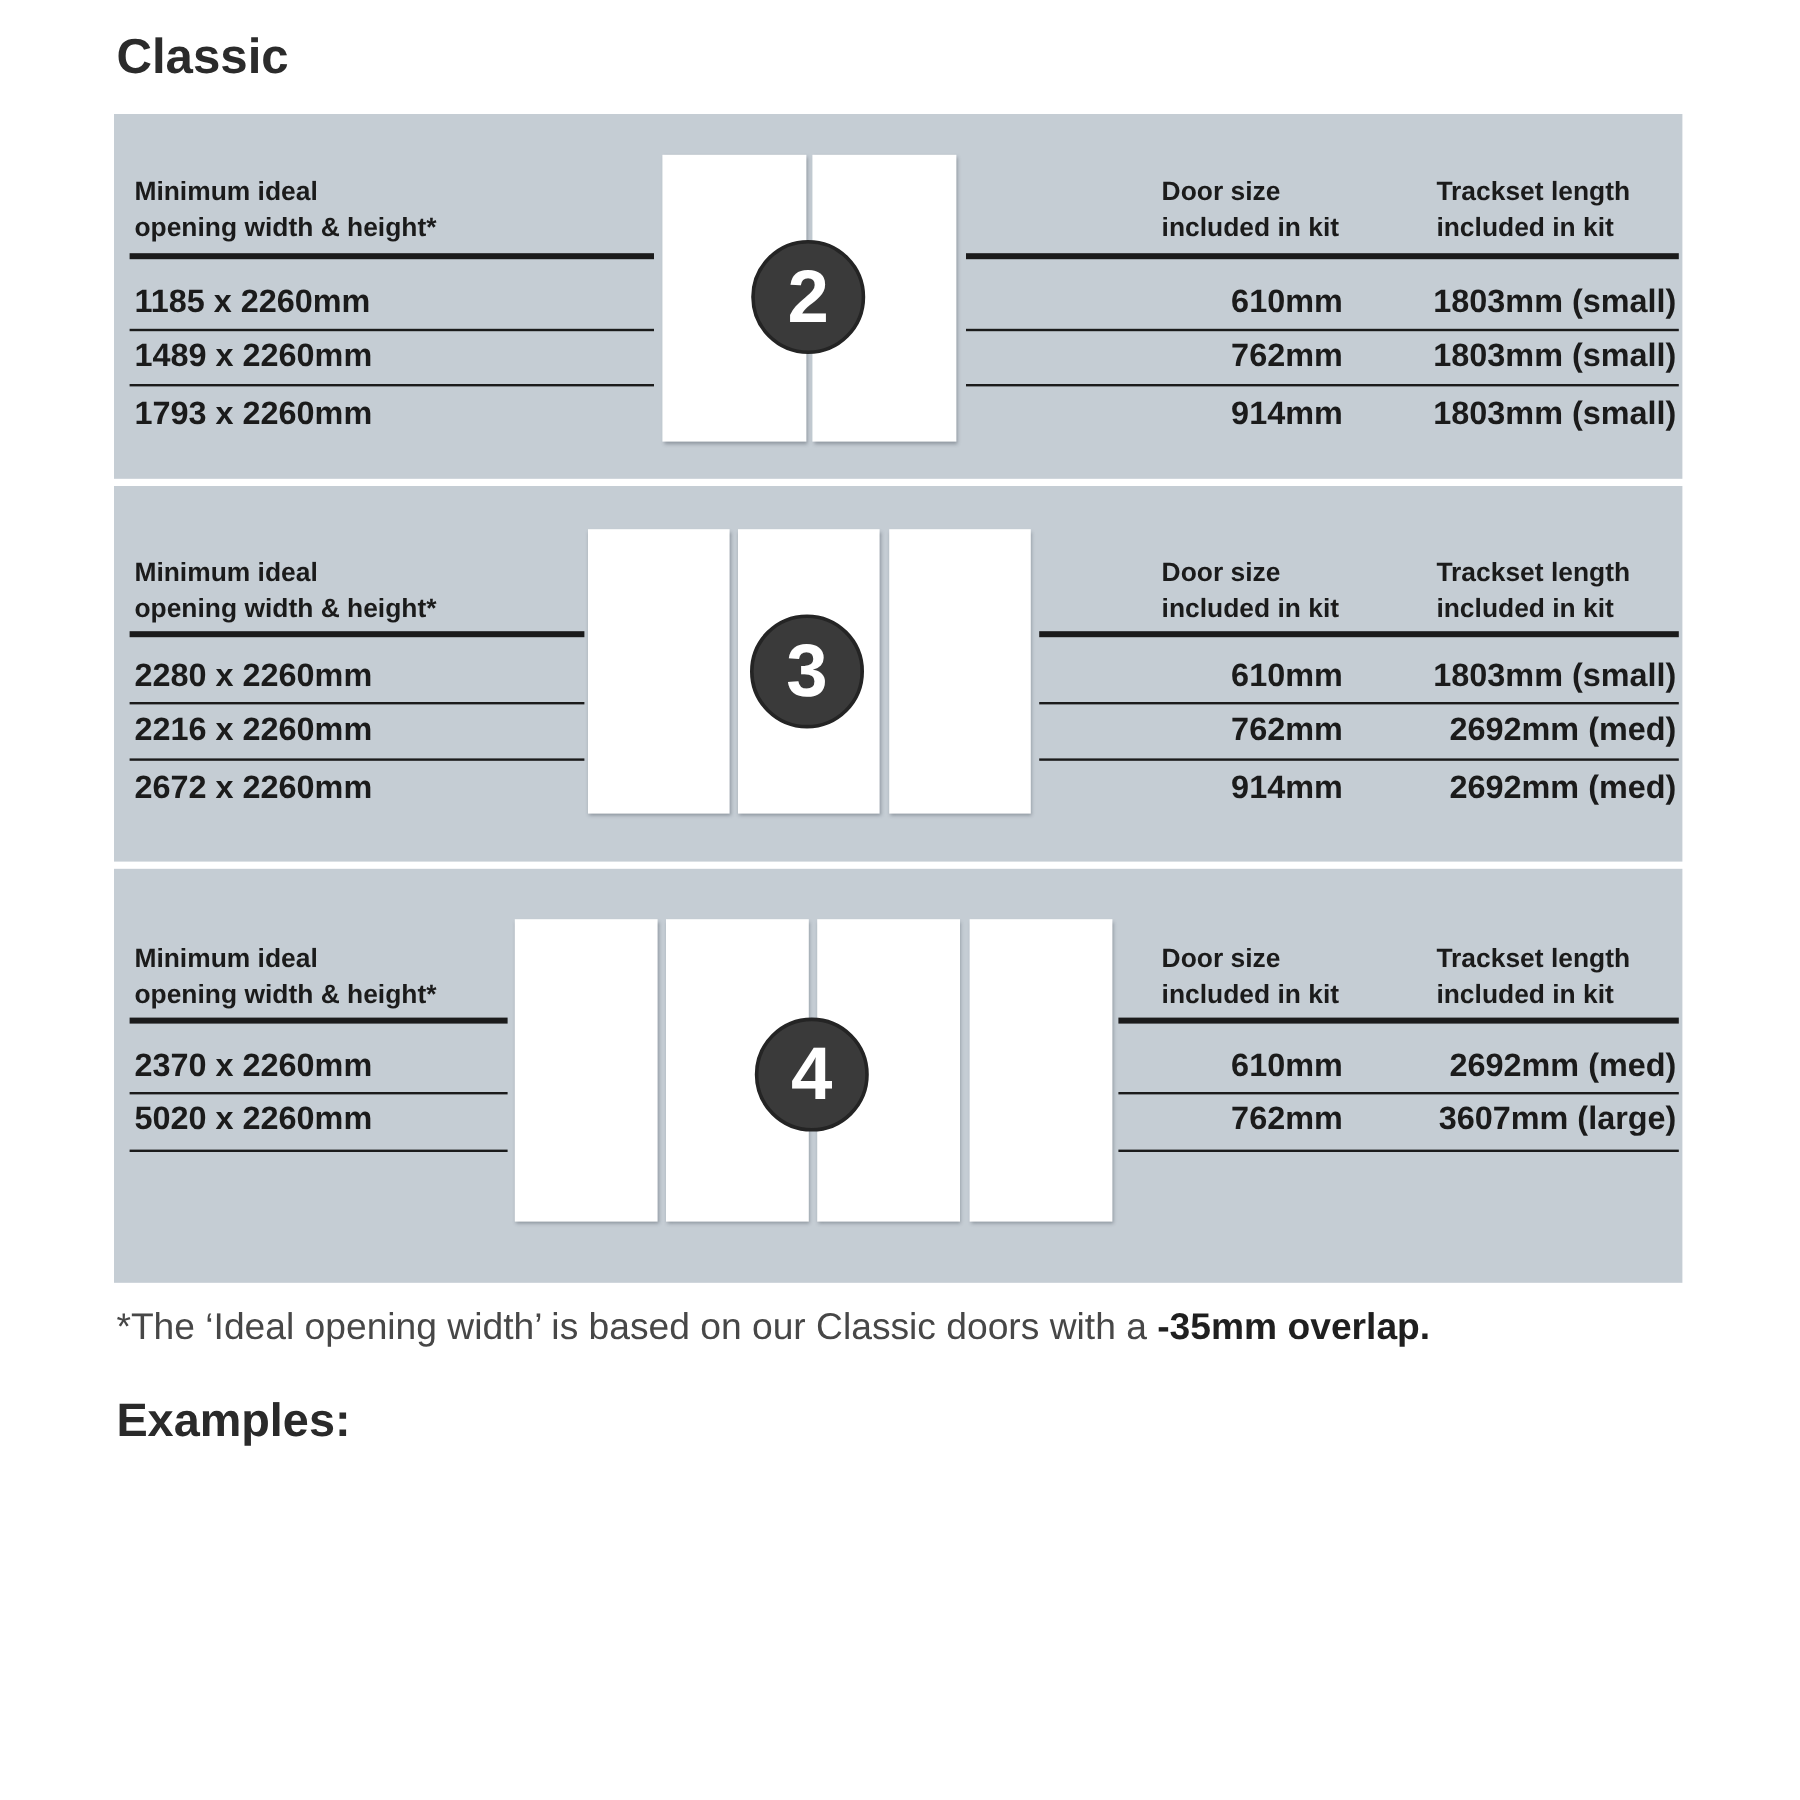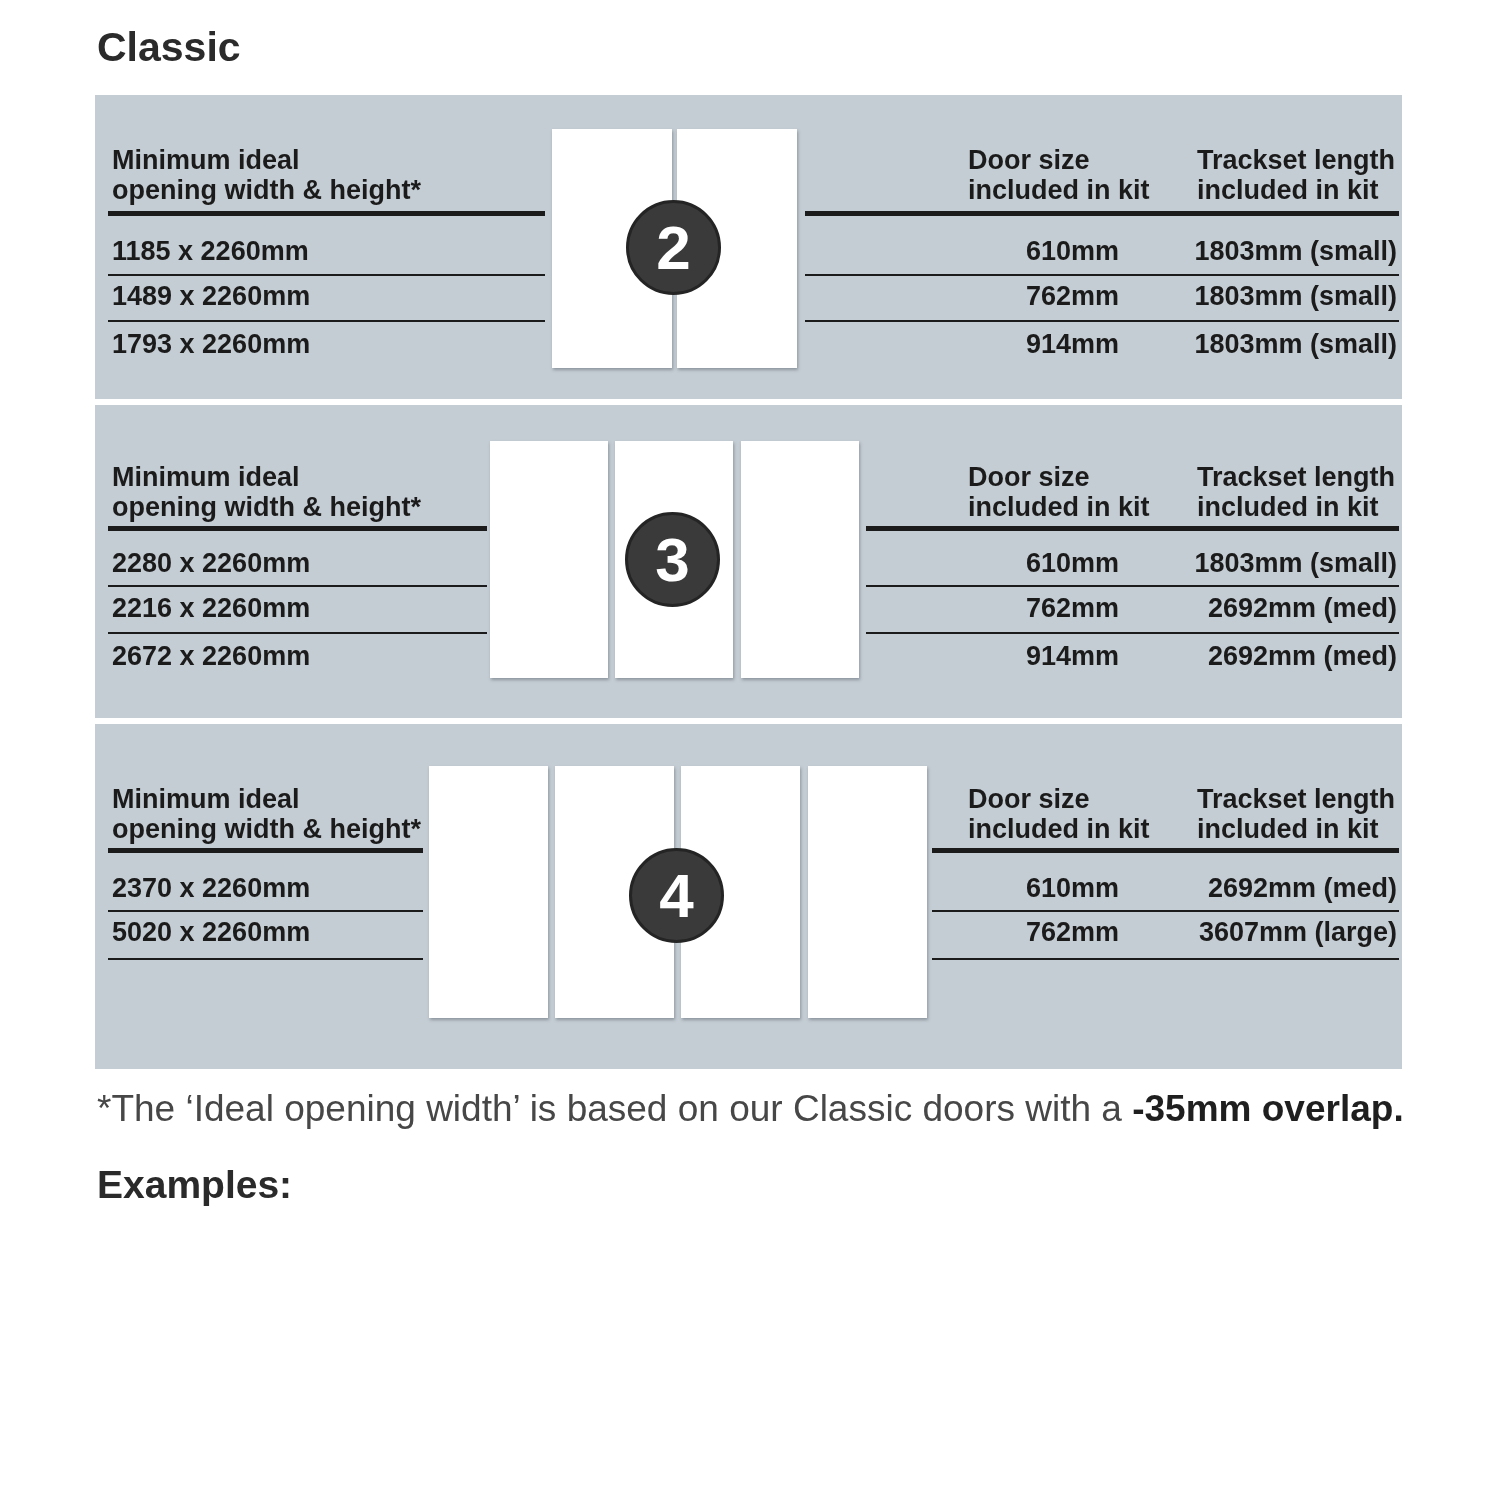--- a/index.html
+++ b/index.html
@@ -11,21 +11,21 @@
     position:absolute;left:97px;top:24px;font-size:41px;font-weight:bold;
     color:#2b2b2b;letter-spacing:0px;
   }
   .panel{
     position:absolute;left:95px;width:1307px;background:#c5cdd4;
   }
   #s1{top:95px;height:304px}
   #s2{top:405px;height:313px}
   #s3{top:724px;height:345px}
   .hdr{
-    position:absolute;font-size:27px;font-weight:bold;line-height:30px;
+    position:absolute;font-size:22px;font-weight:bold;line-height:30px;
     color:#1b1b1b;white-space:nowrap;
   }
   .rule{position:absolute;background:#1b1b1b;}
   .rule.thick{height:5px;}
   .rule.thin{height:2px;}
   .rowtext{
     position:absolute;font-size:27px;font-weight:bold;line-height:30px;
     color:#1b1b1b;white-space:nowrap;
   }
   .rrow{position:absolute;display:flex;}
@@ -37,21 +37,21 @@
     position:absolute;background:#ffffff;
     box-shadow:1px 2px 3px rgba(70,80,92,0.45);
   }
   .badge{
     position:absolute;width:95px;height:95px;border-radius:50%;
     background:#3a3a3a;border:3px solid #242424;box-sizing:border-box;
     display:flex;align-items:center;justify-content:center;
     color:#ffffff;font-size:62px;font-weight:bold;
   }
   .footnote{
-    position:absolute;left:97px;top:1088px;font-size:37px;color:#474747;
+    position:absolute;left:97px;top:1088px;font-size:31px;color:#474747;
     white-space:pre-wrap;
   }
   .footnote .bold-part{font-weight:bold;color:#1f1f1f;}
   .examples-heading{
     position:absolute;left:97px;top:1163px;font-size:39px;font-weight:bold;
     color:#2a2a2a;
   }
   .example-lines{
     position:absolute;left:97px;top:1206px;font-size:29px;line-height:42px;
     color:#474747;white-space:pre-wrap;

